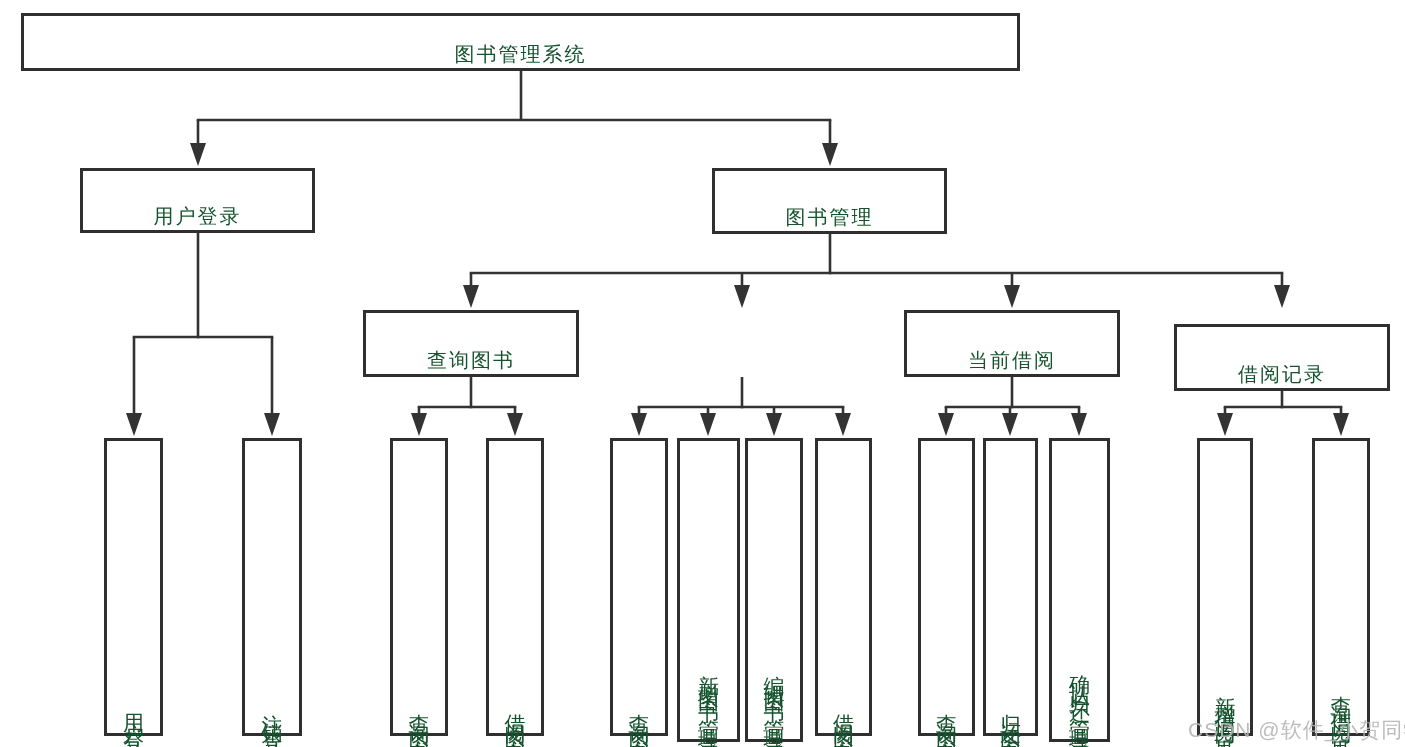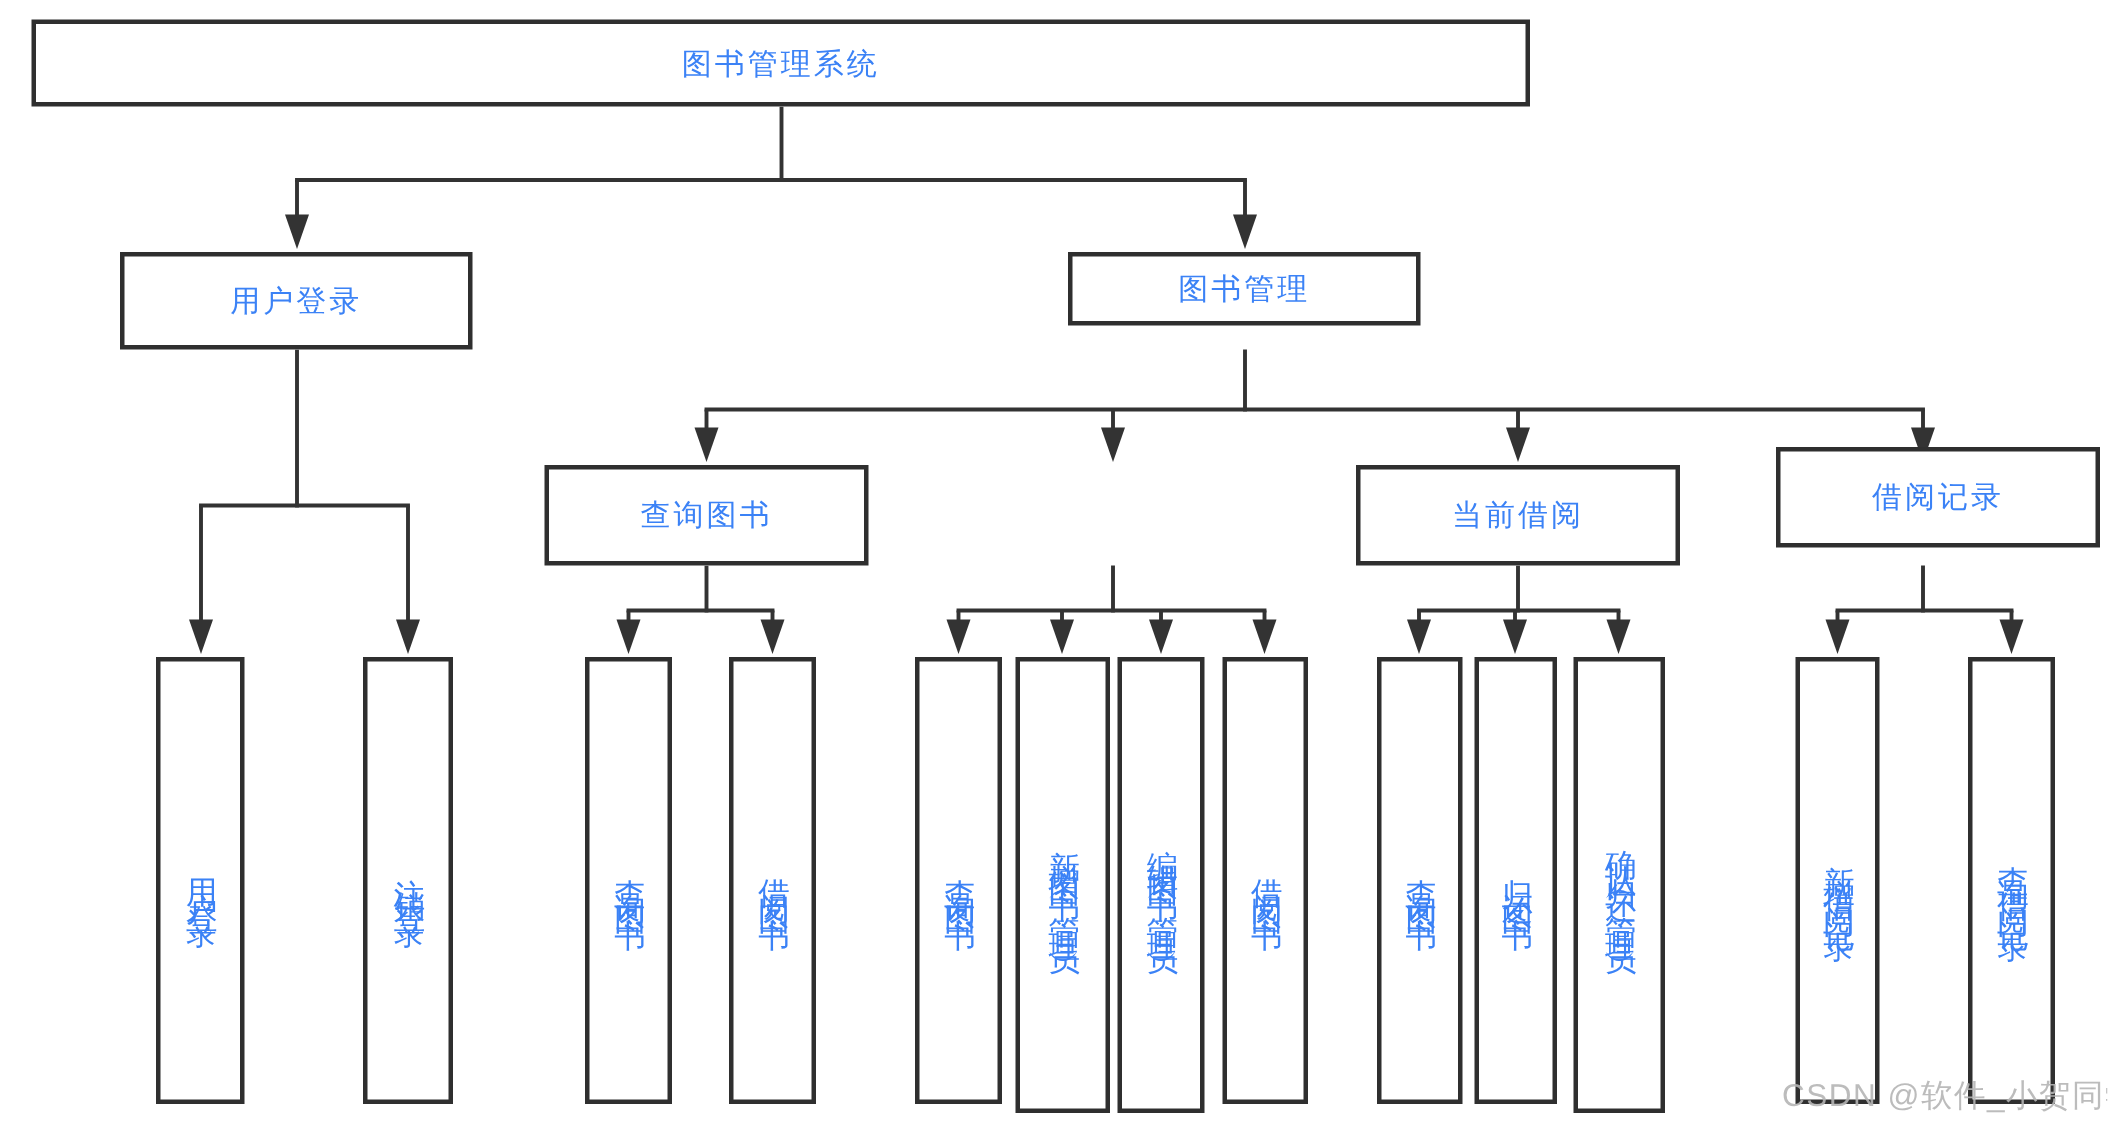--- a/index.html
+++ b/index.html
@@ -9,22 +9,22 @@
     background:#ffffff;
     font-family:"Liberation Sans","DejaVu Sans",sans-serif;
     overflow:hidden;
   }
   svg.connectors { position:absolute; left:0; top:0; z-index:1; }
   .node {
     position:absolute;
     background:#ffffff;
     border:3px solid #2f2f2f;
     box-sizing:border-box;
-    display:flex; align-items:center; justify-content:center;
-    color:#3b82f6;
+    display:flex; align-items:flex-end; justify-content:center;
+    color:#14532d;
     z-index:2;
   }
   .h-node { font-size:20px; letter-spacing:2px; white-space:nowrap; }
   .leaf .vtext {
     writing-mode:vertical-lr;
     text-orientation:mixed;
     font-size:21px;
     letter-spacing:9px;
     line-height:1.15;
     white-space:nowrap;
@@ -113,31 +113,31 @@
     </g>
   </svg>
 
   <div class="node h-node" style="left:21px; top:13px; width:999px; height:58px;">
     <span>图书管理系统</span>
   </div>
 
   <div class="node h-node" style="left:80px; top:168px; width:235px; height:65px;">
     <span>用户登录</span>
   </div>
-  <div class="node h-node" style="left:712px; top:168px; width:235px; height:49px;">
+  <div class="node h-node" style="left:712px; top:168px; width:235px; height:66px;">
     <span>图书管理</span>
   </div>
 
   <div class="node h-node" style="left:363px; top:310px; width:216px; height:67px;">
     <span>查询图书</span>
   </div>
   <div class="node h-node" style="left:904px; top:310px; width:216px; height:67px;">
     <span>当前借阅</span>
   </div>
-  <div class="node h-node" style="left:1174px; top:298px; width:216px; height:67px;margin-left:10px;">
+  <div class="node h-node" style="left:1174px; top:324px; width:216px; height:67px;">
     <span>借阅记录</span>
   </div>
 
   <div class="node leaf" style="left:104px; top:438px; width:59px; height:298px;">
     <span class="vtext">用户登录</span>
   </div>
   <div class="node leaf" style="left:242px; top:438px; width:60px; height:298px;">
     <span class="vtext">注销登录</span>
   </div>
 

